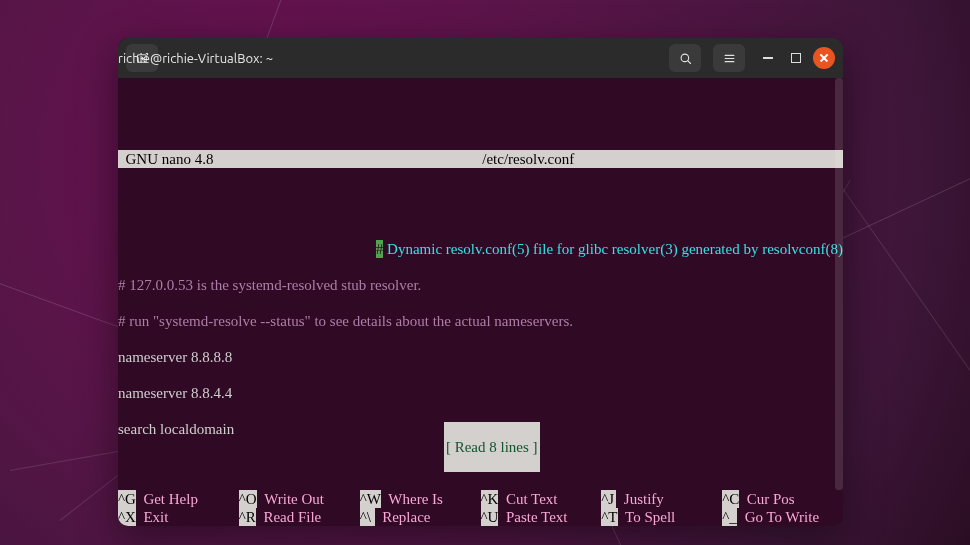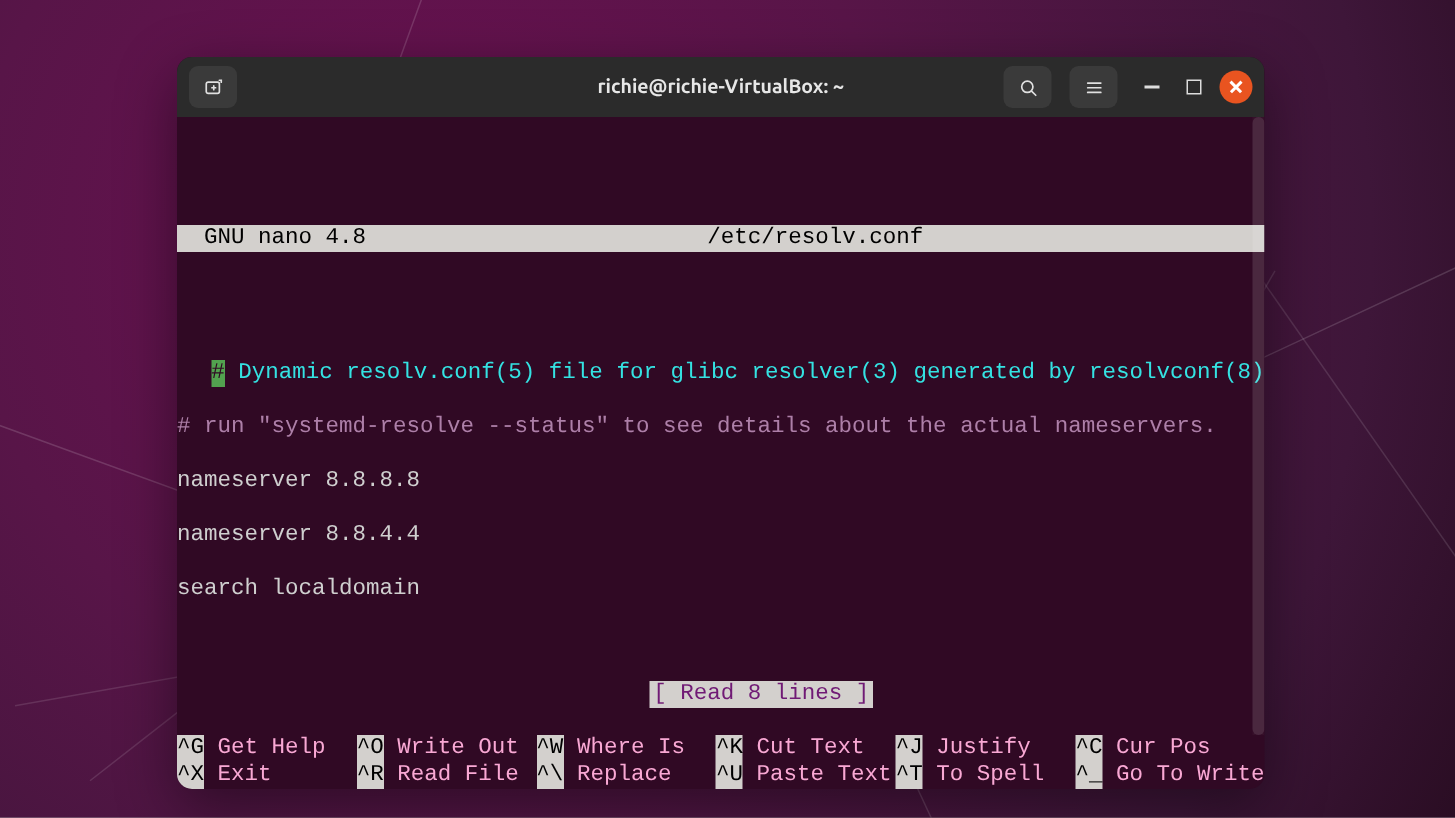--- a/index.html
+++ b/index.html
@@ -76,22 +76,22 @@
     align-items: center;
     justify-content: center;
     margin-right: 6px;
     color: #e7e7e7;
   }
   .tb-btn svg { width: 15px; height: 15px; stroke: #e0e0e0; fill: none; stroke-width: 1.8; }
 
   .tb-title {
     position: absolute;
     left: 0; right: 0;
-    text-align: center;
-    font-weight: 700;
+    text-align: left;
+    font-weight: 400;
     pointer-events: none;
   }
 
   .tb-right { margin-left: auto; display: flex; align-items: center; gap: 6px; }
   .tb-round {
     width: 22px; height: 22px;
     border-radius: 50%;
     display: inline-flex;
     align-items: center;
     justify-content: center;
@@ -104,21 +104,21 @@
   .tb-round.close::before,
   .tb-round.close::after {
     content: ""; position: absolute; width: 10px; height: 1.6px; background: #fff;
   }
   .tb-round.close { position: relative; }
   .tb-round.close::before { transform: rotate(45deg); }
   .tb-round.close::after  { transform: rotate(-45deg); }
 
   
   .term {
-    font-family: Liberation Mono, monospace;
+    font-family: Liberation Serif, serif;
     font-size: 15px;
     line-height: 18px;
     white-space: pre;
     color: #cfcfcf;
     height: calc(100% - 40px);
     position: relative;
   }
 
   .header-line {
     background: #d3d0cd;
@@ -143,22 +143,22 @@
 
   .status-bar {
     position: absolute;
     bottom: 36px;
     left: 0; right: 0;
     text-align: center;
   }
   .status-chip {
     display: inline-block;
     background: #d3d0cd;
-    color: #701a75;
-    padding: 0 2px;
+    color: #14532d;
+    padding: 16px 2px;
   }
 
   .shortcuts {
     position: absolute;
     bottom: 0;
     left: 0; right: 0;
     display: grid;
     grid-template-columns: repeat(6, 1fr);
   }
   .sc {
@@ -232,20 +232,21 @@
     </div>
   </div>
 
   <div class="term">
 
     
     <div class="header-line"><span class="app">  GNU nano 4.8</span><span class="gap"></span><span class="file">/etc/resolv.conf</span><span class="gap"></span></div>
 
     <div class="body-lines">
 <div class="line cyan"><span class="cursor">#</span><span> Dynamic resolv.conf(5) file for glibc resolver(3) generated by resolvconf(8)</span></div>
+<div class="line" style="color:#ad7fa8"># 127.0.0.53 is the systemd-resolved stub resolver.</div>
 <div class="line" style="color:#ad7fa8"># run "systemd-resolve --status" to see details about the actual nameservers.</div>
 <div class="line white">nameserver 8.8.8.8</div>
 <div class="line white">nameserver 8.8.4.4</div>
 <div class="line white">search localdomain</div>
     </div>
 
     <div class="status-bar">
       <span class="status-chip">[ Read 8 lines ]</span>
     </div>
 

